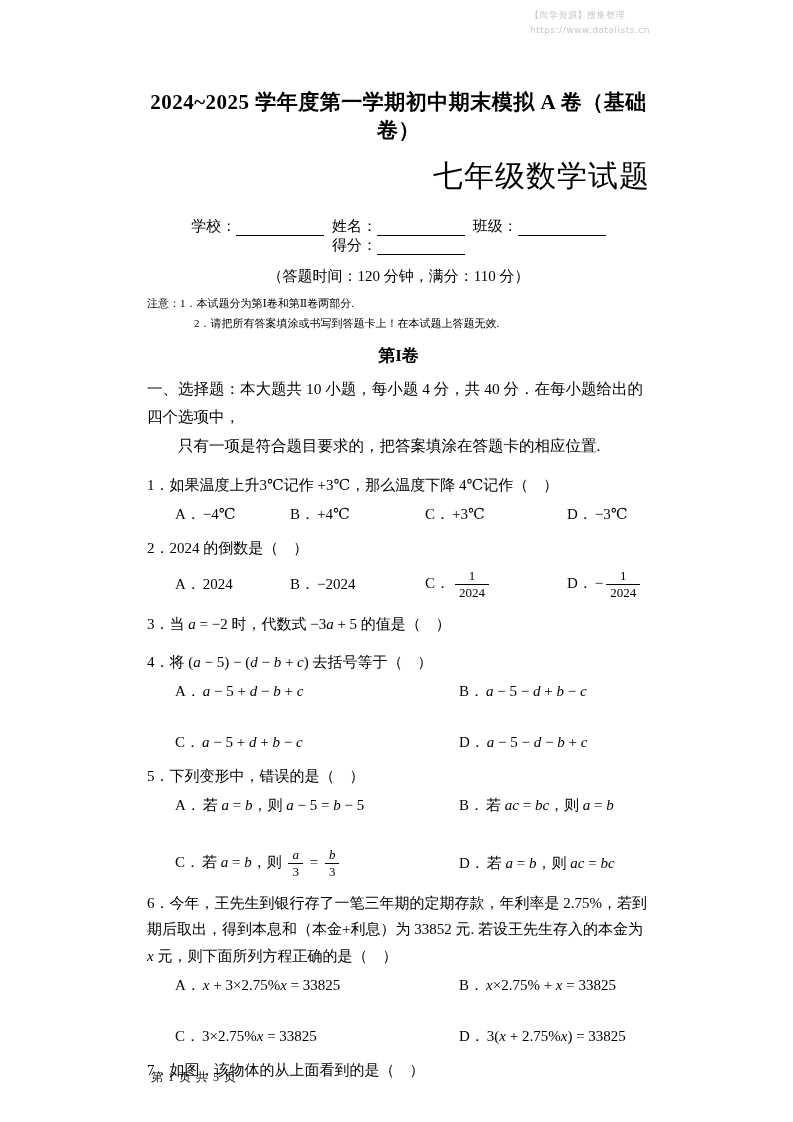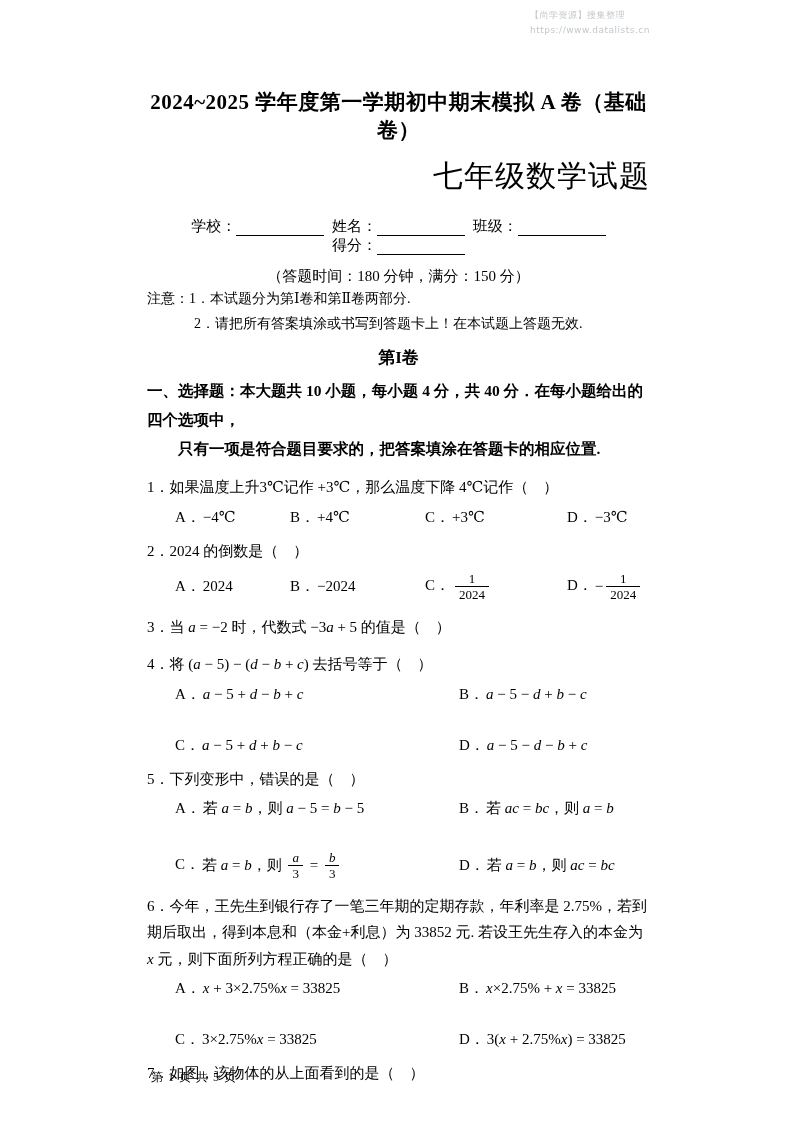--- a/index.html
+++ b/index.html
@@ -25,24 +25,24 @@
   .subtitle{
     text-align:right;font-size:30px;margin-top:12px;letter-spacing:1px;
   }
   .form-line{text-align:center;font-size:15px;margin-top:20px;}
   .form-field{white-space:nowrap;margin:0 2px;}
   .blank{
     display:inline-block;width:88px;height:15px;
     border-bottom:1px solid #000;vertical-align:bottom;
   }
   .exam-info{text-align:center;font-size:15px;margin-top:12px;}
-  .notice{font-size:14px;line-height:1.8;margin-top:0;}
+  .notice{font-size:11px;line-height:1.8;margin-top:8px;}
   .notice-line2{margin-left:47px;}
   .section-title{text-align:center;font-weight:bold;font-size:17px;margin-top:10px;}
-  .intro{font-weight:bold;font-size:15.5px;line-height:1.85;margin-top:8px;}
+  .intro{font-weight:normal;font-size:15.5px;line-height:1.85;margin-top:8px;}
   .intro-line2{margin-left:31px;}
   .question{font-size:15px;margin-top:11px;}
   .stem{line-height:1.75;}
   .options{display:grid;margin-left:28px;margin-top:7px;align-items:center;}
   .options.cols4{grid-template-columns:115px 135px 142px auto;}
   .options.cols2{grid-template-columns:252px auto;row-gap:12px;gap:32px;}
   .option{white-space:nowrap;}
   .opt-label{margin-right:2px;}
   .math{font-style:italic;font-family:"Liberation Serif","DejaVu Serif",serif;}
   .frac{
@@ -71,21 +71,21 @@
     <div class="title">2024~2025 学年度第一学期初中期末模拟 A 卷（基础卷）</div>
     <div class="subtitle">七年级数学试题</div>
 
     <div class="form-line">
       <span class="form-field"><span>学校：</span><span class="blank"></span></span>
       <span class="form-field"><span>姓名：</span><span class="blank"></span></span>
       <span class="form-field"><span>班级：</span><span class="blank"></span></span>
       <span class="form-field"><span>得分：</span><span class="blank"></span></span>
     </div>
 
-    <div class="exam-info">（答题时间：180 分钟，满分：150 分）</div>
+    <div class="exam-info">（答题时间：120 分钟，满分：110 分）</div>
 
     <div class="notice">
       <div>注意：1．本试题分为第Ⅰ卷和第Ⅱ卷两部分.</div>
       <div class="notice-line2">2．请把所有答案填涂或书写到答题卡上！在本试题上答题无效.</div>
     </div>
 
     <div class="section-title">第I卷</div>
 
     <div class="intro">
       <div>一、选择题：本大题共 10 小题，每小题 4 分，共 40 分．在每小题给出的四个选项中，</div>

